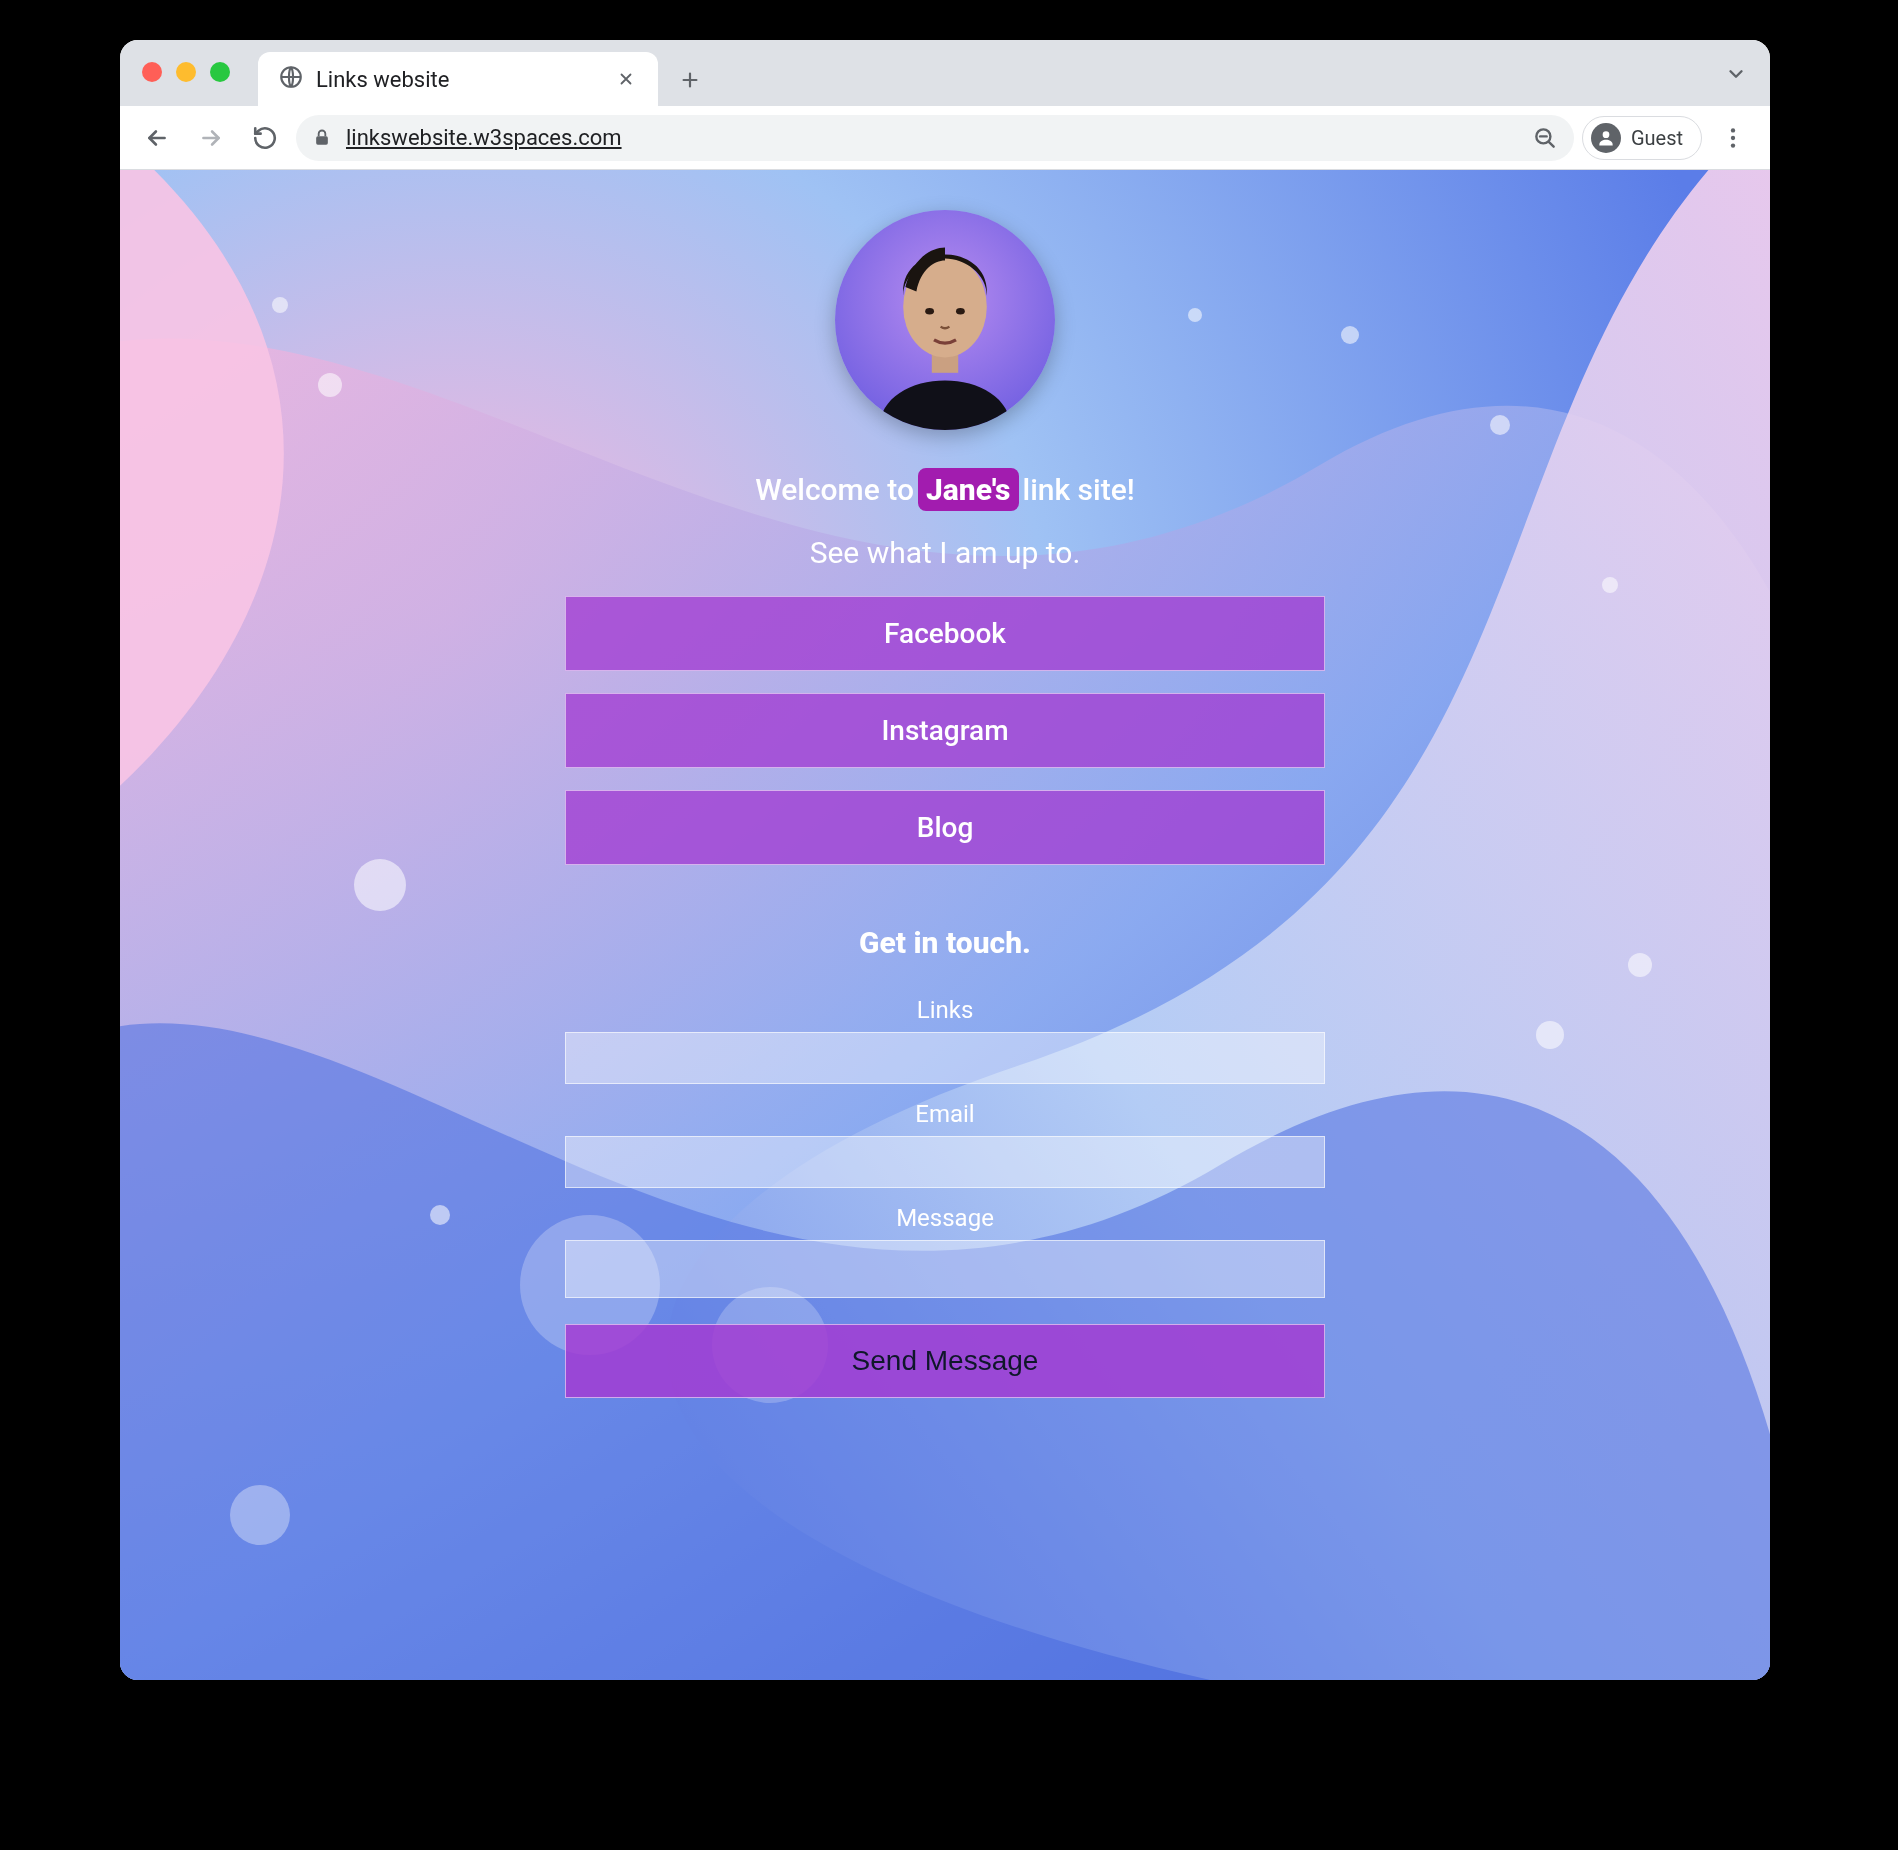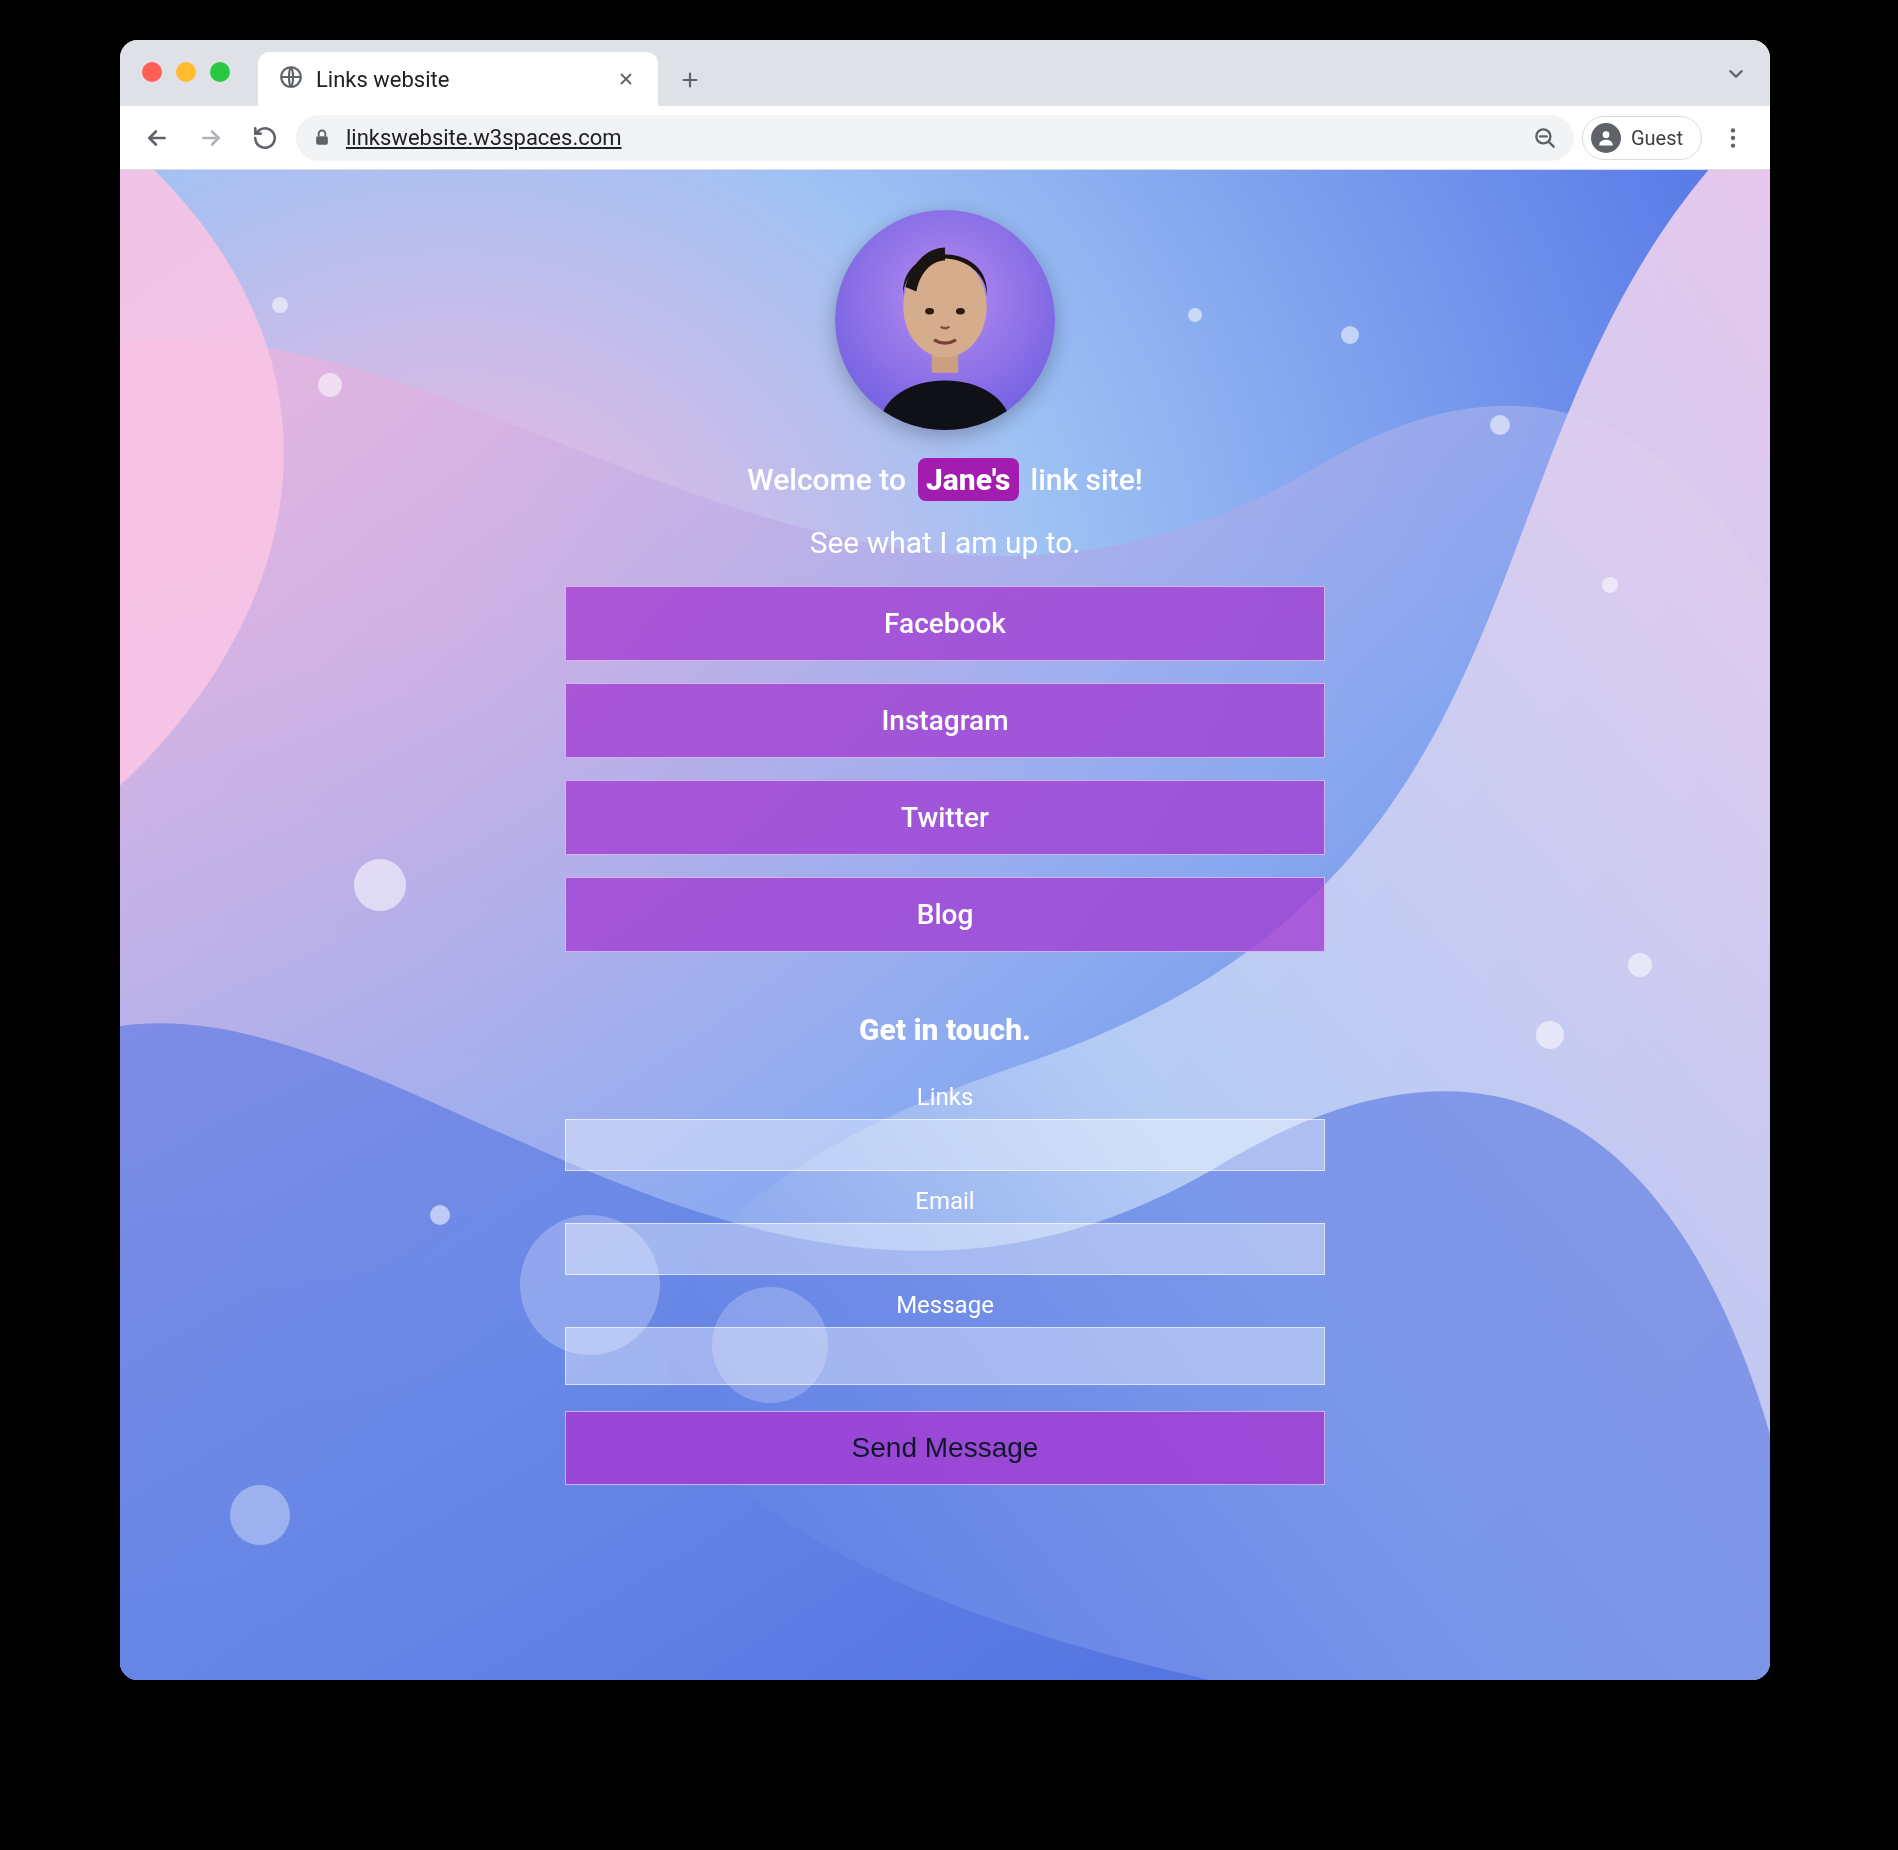--- a/index.html
+++ b/index.html
@@ -157,23 +157,23 @@
     text-align: center;
   }
 
   .avatar {
     width: 220px; height: 220px; border-radius: 50%; overflow: hidden;
     box-shadow: 0 6px 20px rgba(0,0,0,0.25);
   }
   .avatar svg { width: 100%; height: 100%; display: block; }
 
   .welcome {
-    margin-top: 28px;
+    margin-top: 38px;
     font-size: 30px; font-weight: 500;
-    display: flex; gap: 12px; align-items: center; justify-content: center; flex-wrap: wrap;
+    display: flex; gap: 4px; align-items: center; justify-content: center; flex-wrap: wrap;
   }
   .welcome .name-badge {
     background: #a21caf; color: #fff; padding: 4px 8px; border-radius: 8px; font-weight: 800;
   }
 
   .subtitle {
     margin-top: 24px;
     font-size: 30px; font-weight: 400;
   }
 
@@ -397,21 +397,20 @@
           <span>Welcome to</span>
           <span class="name-badge">Jane's</span>
           <span>link site!</span>
         </div>
 
         <div class="subtitle">See what I am up to.</div>
 
         <div class="links">
           <a class="link-btn">Facebook</a>
           <a class="link-btn">Instagram</a>
-          <a class="link-btn">Twitter</a>
           <a class="link-btn">Blog</a>
         </div>
 
         <div class="contact-title">Get in touch.</div>
 
         <div class="form">
           <label>Links</label>
           <input type="text" style="">
 
           <label>Email</label>

